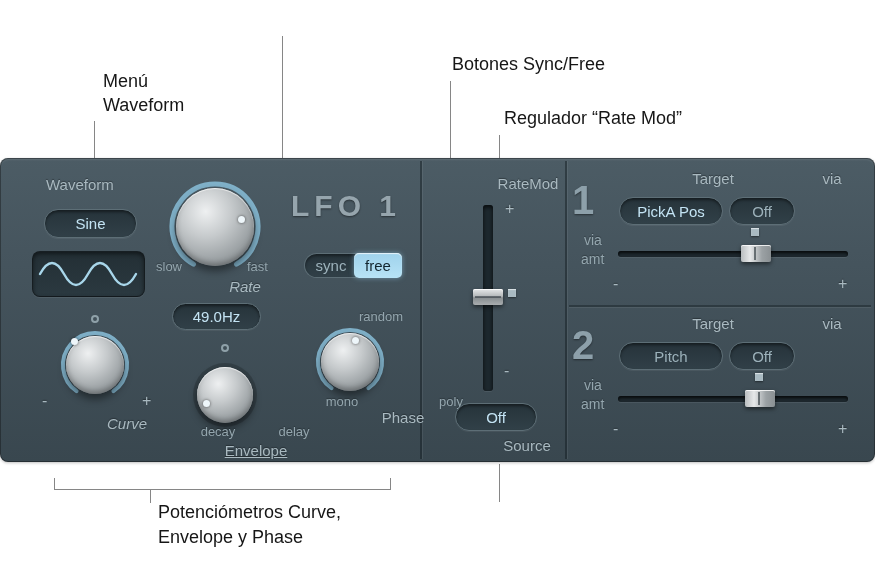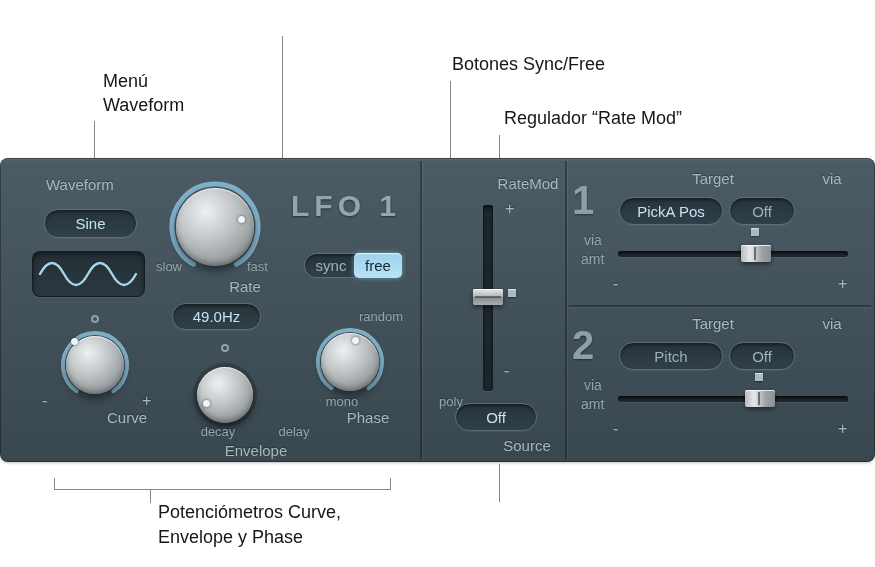--- a/index.html
+++ b/index.html
@@ -116,62 +116,62 @@
 
     <div class="knob" style="left:167px; top:21px; width:96px; height:96px;">
       <svg width="96" height="96" viewBox="0 0 96 96">
         <path d="M26.5,85.2 A43,43 0 1 1 69.5,85.2" fill="none" stroke="#7fb0c8" stroke-width="5" stroke-linecap="round"></path>
       </svg>
       <div class="knob-body" style="left:9px; top:9px; width:78px; height:78px;"></div>
       <div class="knob-dot" style="left:71px; top:37px;"></div>
     </div>
     <div class="sublbl" style="left:156px; top:101px;">slow</div>
     <div class="sublbl" style="left:247px; top:101px;">fast</div>
-    <div class="lbl cx" style="left:214px; top:120px;">Rate</div>
+    <div class="lbl cx" style="left:214px; top:120px;font-style:italic;">Rate</div>
     <div class="pill" style="left:172px; top:145px; width:89px; height:27px;">49.0Hz</div>
 
     <div class="lfo-title" style="left:291px; top:31px;">LFO 1</div>
 
     <div class="sync-free" style="left:304px; top:95px;">
       <div class="sync-btn">sync</div>
       <div class="free-btn">free</div>
     </div>
 
     <div class="marker-circle" style="left:91px; top:157px;"></div>
     <div class="knob" style="left:58px; top:170px; width:74px; height:74px;">
       <svg width="74" height="74" viewBox="0 0 74 74">
         <path d="M18.6,63.2 A32,32 0 1 1 55.4,63.2" fill="none" stroke="#7fb0c8" stroke-width="4" stroke-linecap="round"></path>
       </svg>
       <div class="knob-body" style="left:8px; top:8px; width:58px; height:58px;"></div>
       <div class="knob-dot" style="left:13px; top:10px;"></div>
     </div>
     <div class="pm" style="left:42px; top:234px;">-</div>
     <div class="pm" style="left:142px; top:234px;">+</div>
-    <div class="lbl cx" style="left:96px; top:251px;">Curve</div>
+    <div class="lbl cx" style="left:96px; top:257px;font-style:italic;">Curve</div>
 
     <div class="marker-circle" style="left:221px; top:186px;"></div>
     <div class="knob" style="left:190px; top:202px; width:70px; height:70px;">
       <div class="knob-body recessed" style="left:7px; top:7px; width:56px; height:56px;"></div>
       <div class="knob-dot" style="left:13px; top:40px;"></div>
     </div>
     <div class="sublbl cx" style="left:187px; top:266px;">decay</div>
     <div class="sublbl cx" style="left:263px; top:266px;">delay</div>
-    <div class="lbl cx" style="left:225px; top:284px;">Envelope</div>
+    <div class="lbl cx" style="left:225px; top:284px;text-decoration:underline;">Envelope</div>
 
     <div class="sublbl cx" style="left:350px; top:151px;">random</div>
     <div class="knob" style="left:313px; top:167px; width:74px; height:74px;">
       <svg width="74" height="74" viewBox="0 0 74 74">
         <path d="M18.6,63.2 A32,32 0 1 1 55.4,63.2" fill="none" stroke="#7fb0c8" stroke-width="4" stroke-linecap="round"></path>
       </svg>
       <div class="knob-body" style="left:8px; top:8px; width:58px; height:58px;"></div>
       <div class="knob-dot" style="left:39px; top:12px;"></div>
     </div>
     <div class="sublbl cx" style="left:311px; top:236px;">mono</div>
     <div class="sublbl cx" style="left:420px; top:236px;">poly</div>
-    <div class="lbl cx" style="left:337px; top:251px;">Phase</div>
+    <div class="lbl cx" style="left:372px; top:251px;">Phase</div>
 
     <div class="lbl cx" style="left:497px; top:17px;">RateMod</div>
     <div class="pm" style="left:505px; top:42px;">+</div>
     <div class="vslider-track" style="left:483px; top:47px; height:186px;"></div>
     <div class="marker-square" style="left:508px; top:131px;"></div>
     <div class="vslider-handle" style="left:473px; top:131px;"></div>
     <div class="pm" style="left:504px; top:204px;">-</div>
     <div class="pill" style="left:455px; top:245px; width:82px; height:28px;">Off</div>
     <div class="lbl cx" style="left:496px; top:279px;">Source</div>
 

